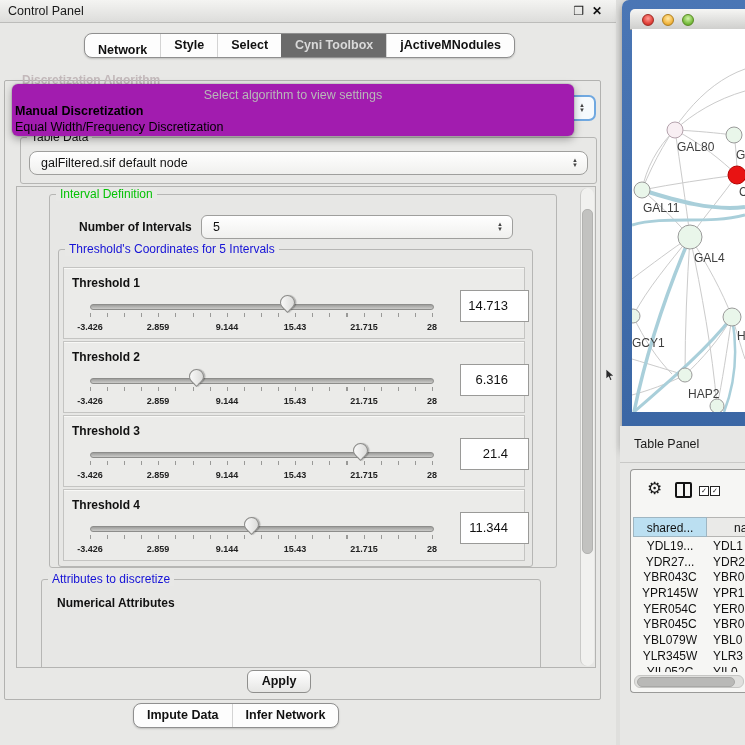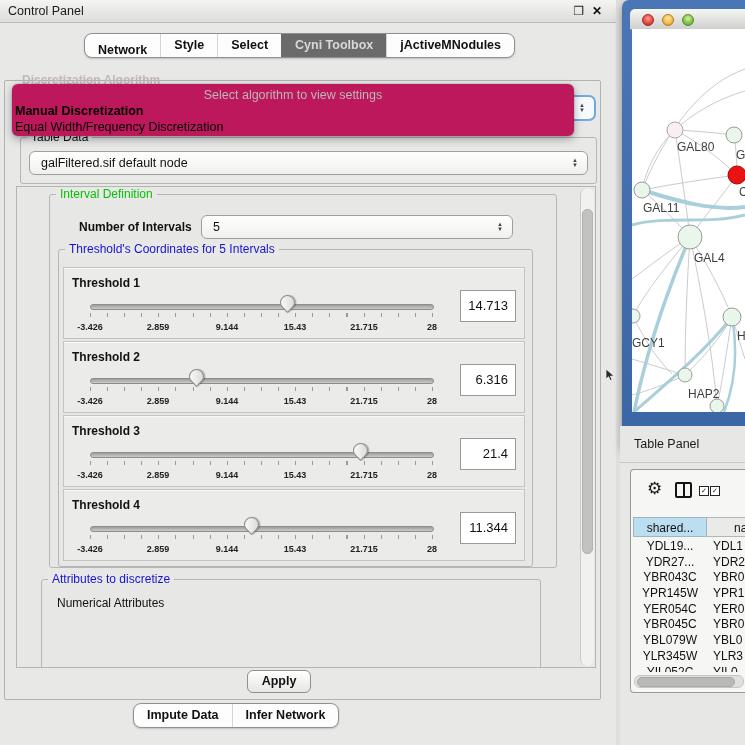--- a/index.html
+++ b/index.html
@@ -30,31 +30,31 @@
 
   .combo { background:linear-gradient(#ffffff,#f0f0ee); border:1px solid #9f9f9d; border-radius:6px; }
   .combo .val { position:absolute; left:11px; top:0; font-size:12.5px; line-height:22px; color:#111; }
   .spin { position:absolute; right:9px; top:0; bottom:0; display:flex; flex-direction:column;
           justify-content:center; align-items:center; color:#444; }
   .spin span { font-size:6px; line-height:5px; }
 
   .algo-combo-frag { left:558px; top:95px; width:34px; height:22px; border:2px solid #70a8e0;
                      border-radius:7px; background:#f6fafd; z-index:2; }
 
-  .popup { left:12px; top:84px; width:562px; height:52px; background:#be185d; border-radius:6px;
+  .popup { left:12px; top:84px; width:562px; height:52px; background:#a21caf; border-radius:6px;
            box-shadow:0 3px 8px rgba(0,0,0,.35), 0 0 0 1px rgba(0,0,0,.08); z-index:5; }
   .popup .hint { position:absolute; left:0; right:0; top:4px; text-align:center; font-size:12.5px; color:#b8b8b8; }
   .popup .opt1 { position:absolute; left:3px; top:20px; font-size:12.5px; font-weight:bold; color:#000; }
   .popup .opt2 { position:absolute; left:3px; top:36px; font-size:12.5px; color:#000; }
 
   .group { position:absolute; border:1px solid #b6b6b4; border-radius:3px; }
   .legend { position:absolute; top:-7px; left:6px; background:#e8e8e6; padding:0 4px; font-size:12px; line-height:13px; }
 
   .tabledata-group { left:20px; top:137px; width:575px; height:45px; }
-  .tabledata-combo { left:8px; top:13px; width:557px; height:22px; }
+  .tabledata-combo { left:8px; top:13px; width:557px; height:22px;border-radius:8px; }
 
   .scrollpane { left:16px; top:186px; width:578px; height:480px; border:1px solid #b4b4b2;
                 background:#e7e7e5; overflow:hidden; }
   .v-scrollbar { position:absolute; right:1px; top:1px; width:13px; height:478px; background:#f1f1ef;
                  border-left:1px solid #c9c9c7; border-radius:7px; }
   .v-thumb { position:absolute; left:1px; width:9px; background:#c2c2c0; border-radius:5px; border:1px solid #b2b2b0; }
   .sp-thumb { top:21px; height:343px; }
 
   .interval-group { left:32px; top:7px; width:506px; height:372px; }
   .legend-green { color:#06c206; }
@@ -74,24 +74,24 @@
   .ticks-minor { position:absolute; left:26px; top:45px; width:344px; height:4px;
                  background:repeating-linear-gradient(to right,#999997 0 1px,transparent 1px 17.1px); }
   .ticks-major { position:absolute; left:26px; top:45px; width:344px; height:8px;
                  background:repeating-linear-gradient(to right,#77777 5 0 1px,transparent 1px 68.4px); }
   .tick-labels span { position:absolute; top:54px; width:60px; text-align:center;
                       font-size:9px; font-weight:bold; color:#222; }
   .tick-labels span:nth-child(1){left:-4px;} .tick-labels span:nth-child(2){left:64px;}
   .tick-labels span:nth-child(3){left:133px;} .tick-labels span:nth-child(4){left:201px;}
   .tick-labels span:nth-child(5){left:270px;} .tick-labels span:nth-child(6){left:338px;}
   .valbox { position:absolute; left:396px; top:22px; width:47px; height:30px; background:#fff;
-            border:1px solid #9a9a98; font-size:13px; line-height:30px; text-align:right; padding-right:7px; }
+            border:1px solid #9a9a98; font-size:13px; line-height:30px; text-align:right; padding-right:20px; }
 
   .attr-group { left:24px; top:392px; width:498px; height:120px; }
-  .attr-title { position:absolute; left:15px; top:16px; font-size:12px; font-weight:normal; }
+  .attr-title { position:absolute; left:15px; top:16px; font-size:12px; font-weight:bold; }
   .attr-list { position:absolute; left:22px; top:40px; width:469px; height:60px; background:#fff;
                border:1px solid #aaaaa8; }
   .attr-item { font-size:12px; line-height:14.5px; padding-left:12px; padding-top:1px; white-space:nowrap; }
   .list-scrollbar { position:absolute; right:1px; top:1px; width:12px; bottom:1px; background:#f0f0ee; border-left:1px solid #ccc; }
   .list-thumb { top:3px; height:38px; }
 
   .apply-btn { left:247px; top:670px; width:62px; height:21px; background:linear-gradient(#ffffff,#e6e6e4);
                border:1px solid #8f8f8d; border-radius:6px; font-size:12.5px; font-weight:bold;
                text-align:center; line-height:21px; }
 

